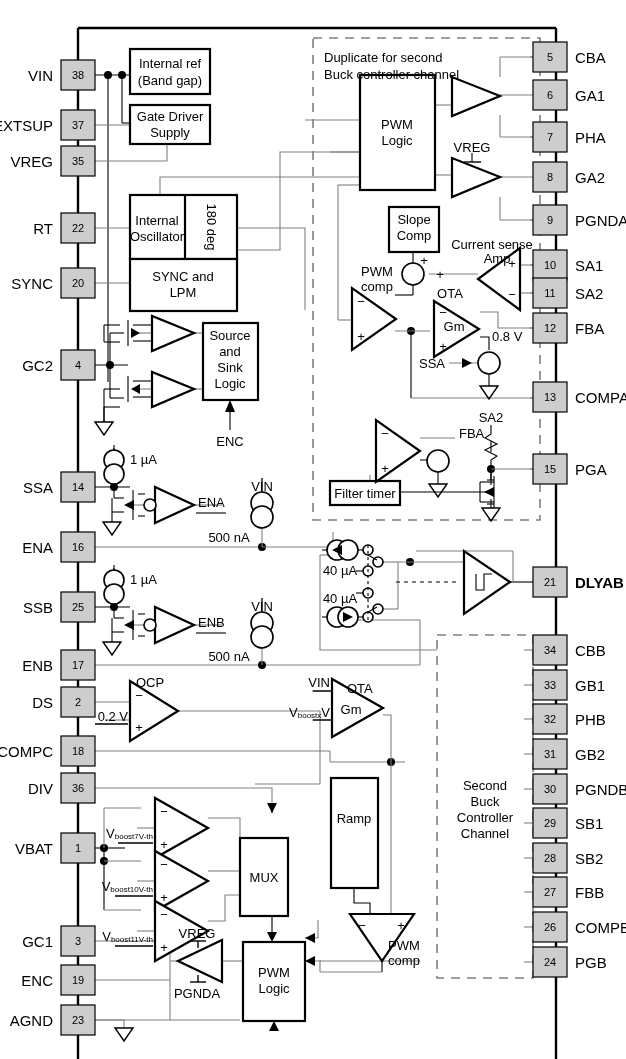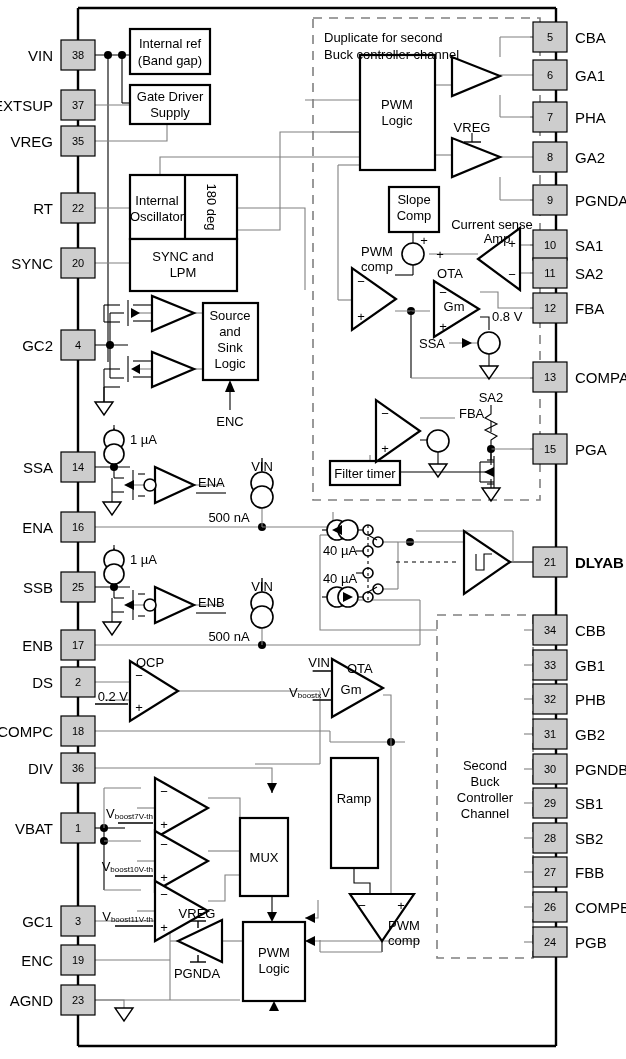--- a/index.html
+++ b/index.html
@@ -1,18 +1,18 @@
 <!DOCTYPE html>
 <html><head>
 <meta charset="utf-8">
 <style>
   html,body{margin:0;padding:0;background:#ffffff;}
   body{width:626px;height:1059px;overflow:hidden;
        font-family:"Liberation Sans", sans-serif;}
-  #stage{position:relative;width:626px;height:798px;}
+  #stage{position:relative;width:626px;height:798px;margin-top:20px;}
   svg{display:block;}
   .pinbox{fill:#cdcdcd;stroke:#000;stroke-width:1.2;}
   .pinnum{font-size:11px;fill:#000;text-anchor:middle;dominant-baseline:central;}
   .pinname{font-size:15px;fill:#000;dominant-baseline:central;}
   .pinname.r{text-anchor:start;}
   .pinname.l{text-anchor:end;}
   .blk{fill:#fff;stroke:#000;stroke-width:2.2;}
   .blktxt{font-size:13px;fill:#000;text-anchor:middle;dominant-baseline:central;}
   .lbl{font-size:13px;fill:#000;dominant-baseline:central;}
   .lbl-c{font-size:13px;fill:#000;text-anchor:middle;dominant-baseline:central;}

